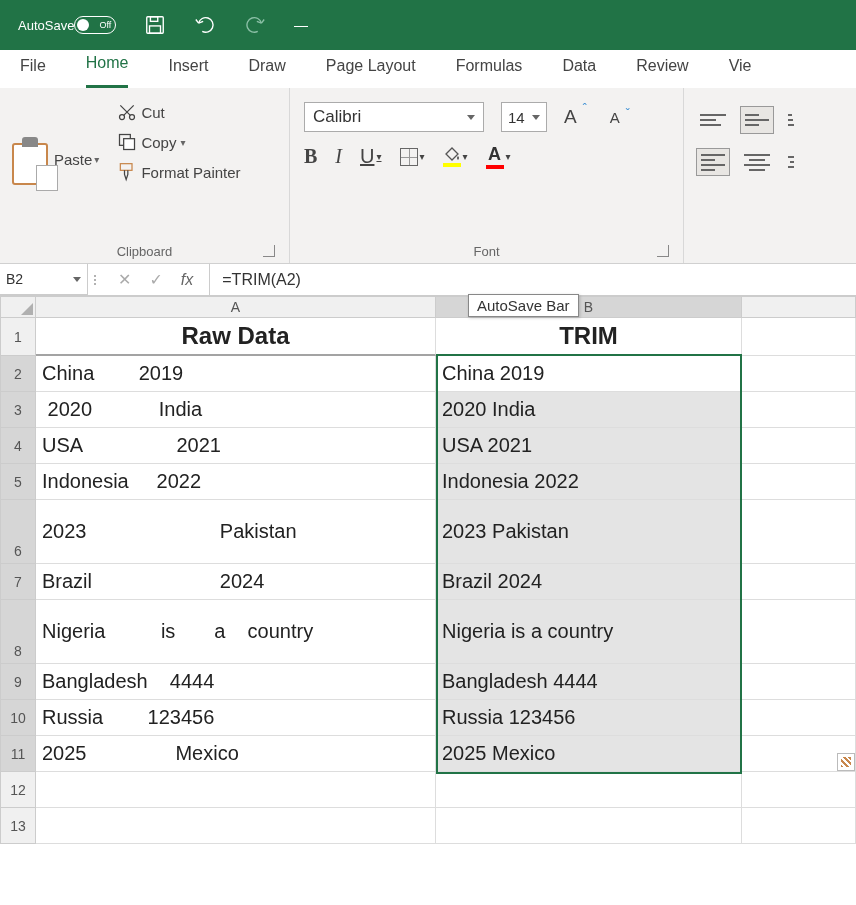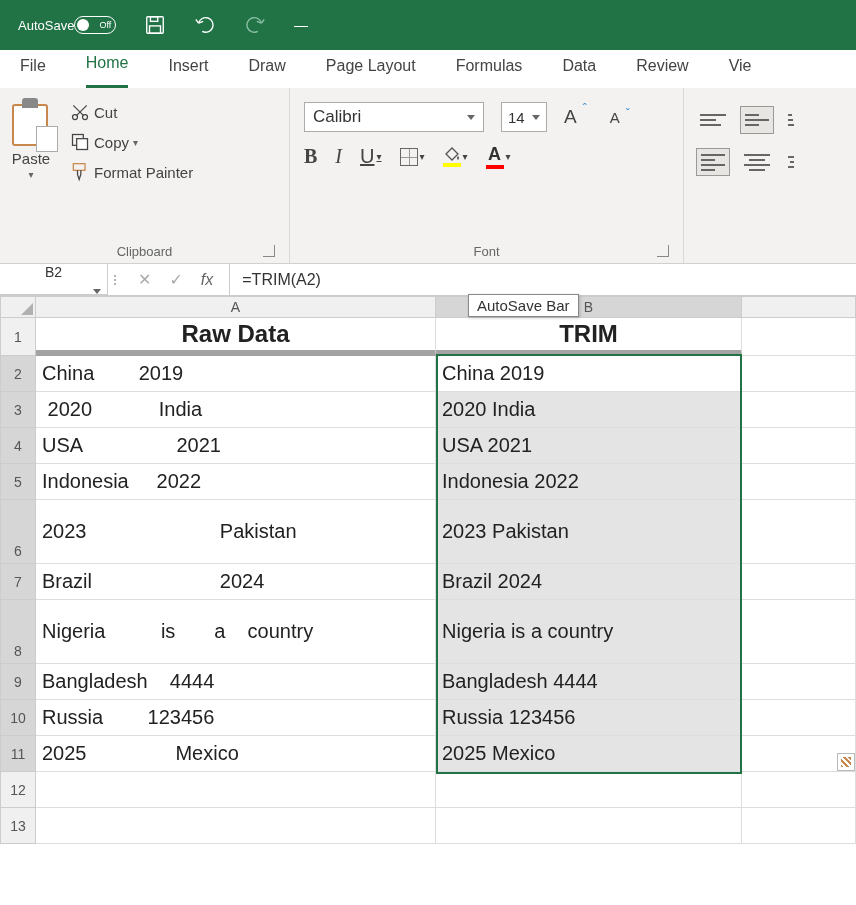--- a/index.html
+++ b/index.html
@@ -25,21 +25,21 @@
 
 
 .ribbon { background: #f3f2f1; border-bottom: 1px solid #d0d0d0; height: 176px; display: flex; }
 .ribbon-group { border-right: 1px solid #d8d8d8; padding: 6px 10px 0 10px; display: flex; flex-direction: column; height: 100%; position: relative; }
 .group-body { flex: 1; display: flex; gap: 8px; }
 .group-label { text-align: center; color: #666; font-size: 13px; padding: 4px 0; position: relative; margin-top: 15px; }
 .group-launcher { position: absolute; right: 4px; bottom: 6px; width: 12px; height: 12px; border: 1px solid #888; border-top:none; border-left:none;}
 .group-launcher::after{content:""; position:absolute; right:-1px; bottom:-1px; width:3px; height:3px; border-right:1px solid #888; border-bottom:1px solid #888;}
 
 
-.paste-col { display: flex; flex-direction: column; align-items: center; gap: 2px; }
+.paste-col { display: flex; flex-direction: row; align-items: center; gap: 2px; }
 .paste-icon { width: 42px; height: 48px; position: relative; margin-top: 6px; }
 .paste-icon .board { position: absolute; left: 2px; top: 4px; width: 36px; height: 42px; border: 2px solid #c8874c; border-radius: 3px; background: #fff; }
 .paste-icon .clip { position: absolute; left: 12px; top: -2px; width: 16px; height: 10px; background: #888; border-radius: 3px 3px 0 0; }
 .paste-icon .page { position: absolute; right: -6px; bottom: -4px; width: 22px; height: 26px; background: #fff; border: 1px solid #aaa; }
 .paste-label { font-size: 15px; color: #444; }
 .paste-caret { font-size: 10px; color: #666; }
 .clip-buttons { display: flex; flex-direction: column; gap: 10px; margin-top: 8px; margin-left: 10px; }
 .clip-btn { display: flex; align-items: center; gap: 4px; font-size: 15px; color: #444; cursor: pointer; }
 .clip-btn svg { flex-shrink: 0; }
 
@@ -70,38 +70,38 @@
 .align-group .group-body { flex-direction: column; gap: 14px; padding: 12px 2px 0 2px; }
 .align-row { display: flex; align-items: center; gap: 10px; }
 .align-btn { width: 34px; height: 28px; display: flex; flex-direction: column; justify-content: center; gap: 3px; padding: 4px; cursor: pointer; }
 .align-btn.outlined { border: 1px solid #999; background: #e8e6e3; }
 .align-btn .ln { height: 2px; background: #666; }
 .align-btn .s { width: 60%; }
 .align-cut { width:14px; overflow:hidden; }
 
 
 .formula-bar { height: 32px; border-bottom: 1px solid #ccc; display: flex; align-items: stretch; background: #fff; position: relative; }
-.name-box { width: 108px; border: 1px solid #ccc; border-top:none; border-left:none; display: flex; align-items: center; padding: 0 6px; justify-content: space-between; font-size: 14px; flex-direction: column; }
+.name-box { width: 88px; border: 1px solid #ccc; border-top:none; border-left:none; display: flex; align-items: center; padding: 0 6px; justify-content: space-between; font-size: 14px; }
 .name-box .dd-caret { margin-left: auto; }
 .fb-btns { display: flex; align-items: center; gap: 18px; padding: 0 16px; border-right: 1px solid #ccc; }
 .fb-btn { color: #aaa; font-size: 16px; cursor: pointer; }
 .fb-fx { font-style: italic; color: #666; font-size: 16px; }
 .formula-input { flex: 1; padding: 0 12px; display: flex; align-items: center; font-size: 16px; color: #333; }
 .tooltip { position: absolute; top: 30px; left: 468px; background: #fff; border: 1px solid #888; padding: 2px 8px; font-size: 15px; box-shadow: 1px 1px 3px rgba(0,0,0,0.2); z-index: 10; }
 
 
 .grid { display: grid; grid-template-columns: 36px 400px 306px 114px; position: relative; }
 .corner { background: #f0f0f0; border: 1px solid #ccc; position: relative; }
 .corner::after { content:""; position:absolute; right:2px; bottom:2px; width:0; height:0; border-right: 12px solid #b0b0b0; border-top: 12px solid transparent; }
 .colhdr { background: #f0f0f0; border: 1px solid #ccc; border-left: none; text-align: center; font-size: 14px; color: #555; padding: 2px 0; }
 .colhdr.sel { background: #d6d6d6; }
 .rowhdr { background: #f0f0f0; border: 1px solid #ccc; border-top: none; text-align: center; font-size: 14px; color: #555; display: flex; align-items: center; justify-content: center; }
 .rowhdr.sel { background: #d6d6d6; }
 .cell { border: 1px solid #ddd; border-top: none; border-left: none; padding: 4px 6px; font-size: 20px; color: #222; white-space: pre; overflow: hidden; display:flex; align-items:center; }
-.cell.header-cell { font-weight: bold; font-size: 24px; justify-content: center; background: #fff; border-bottom: 6px solid #a3a3a3; }
+.cell.header-cell { font-weight: bold; font-size: 24px; justify-content: center; background: #fff; border-bottom: 2px solid #a3a3a3; }
 .cell.selcell { background: #e4e4e4; }
 .cell.active { background: #fff; }
 .row-h1 { height: 38px; }
 .row-hn { height: 36px; }
 .row-tall { height: 64px; }
 .sel-border { position: absolute; border: 2px solid #217346; pointer-events: none; }
 .paste-marker { position:absolute; right:0px; bottom:0px; width:18px; height:18px; border:1px solid #bbb; background:#fff; display:flex; align-items:center; justify-content:center;}
 .paste-marker::before{content:""; width:10px; height:10px; background: repeating-linear-gradient(45deg,#c8874c 0 2px,#fff 2px 4px);}
 .vdots { display:flex; flex-direction:column; gap:2px; justify-content:center; padding:0 6px;}
 .vdots span { width:2px; height:2px; background:#999; border-radius:50%;}

